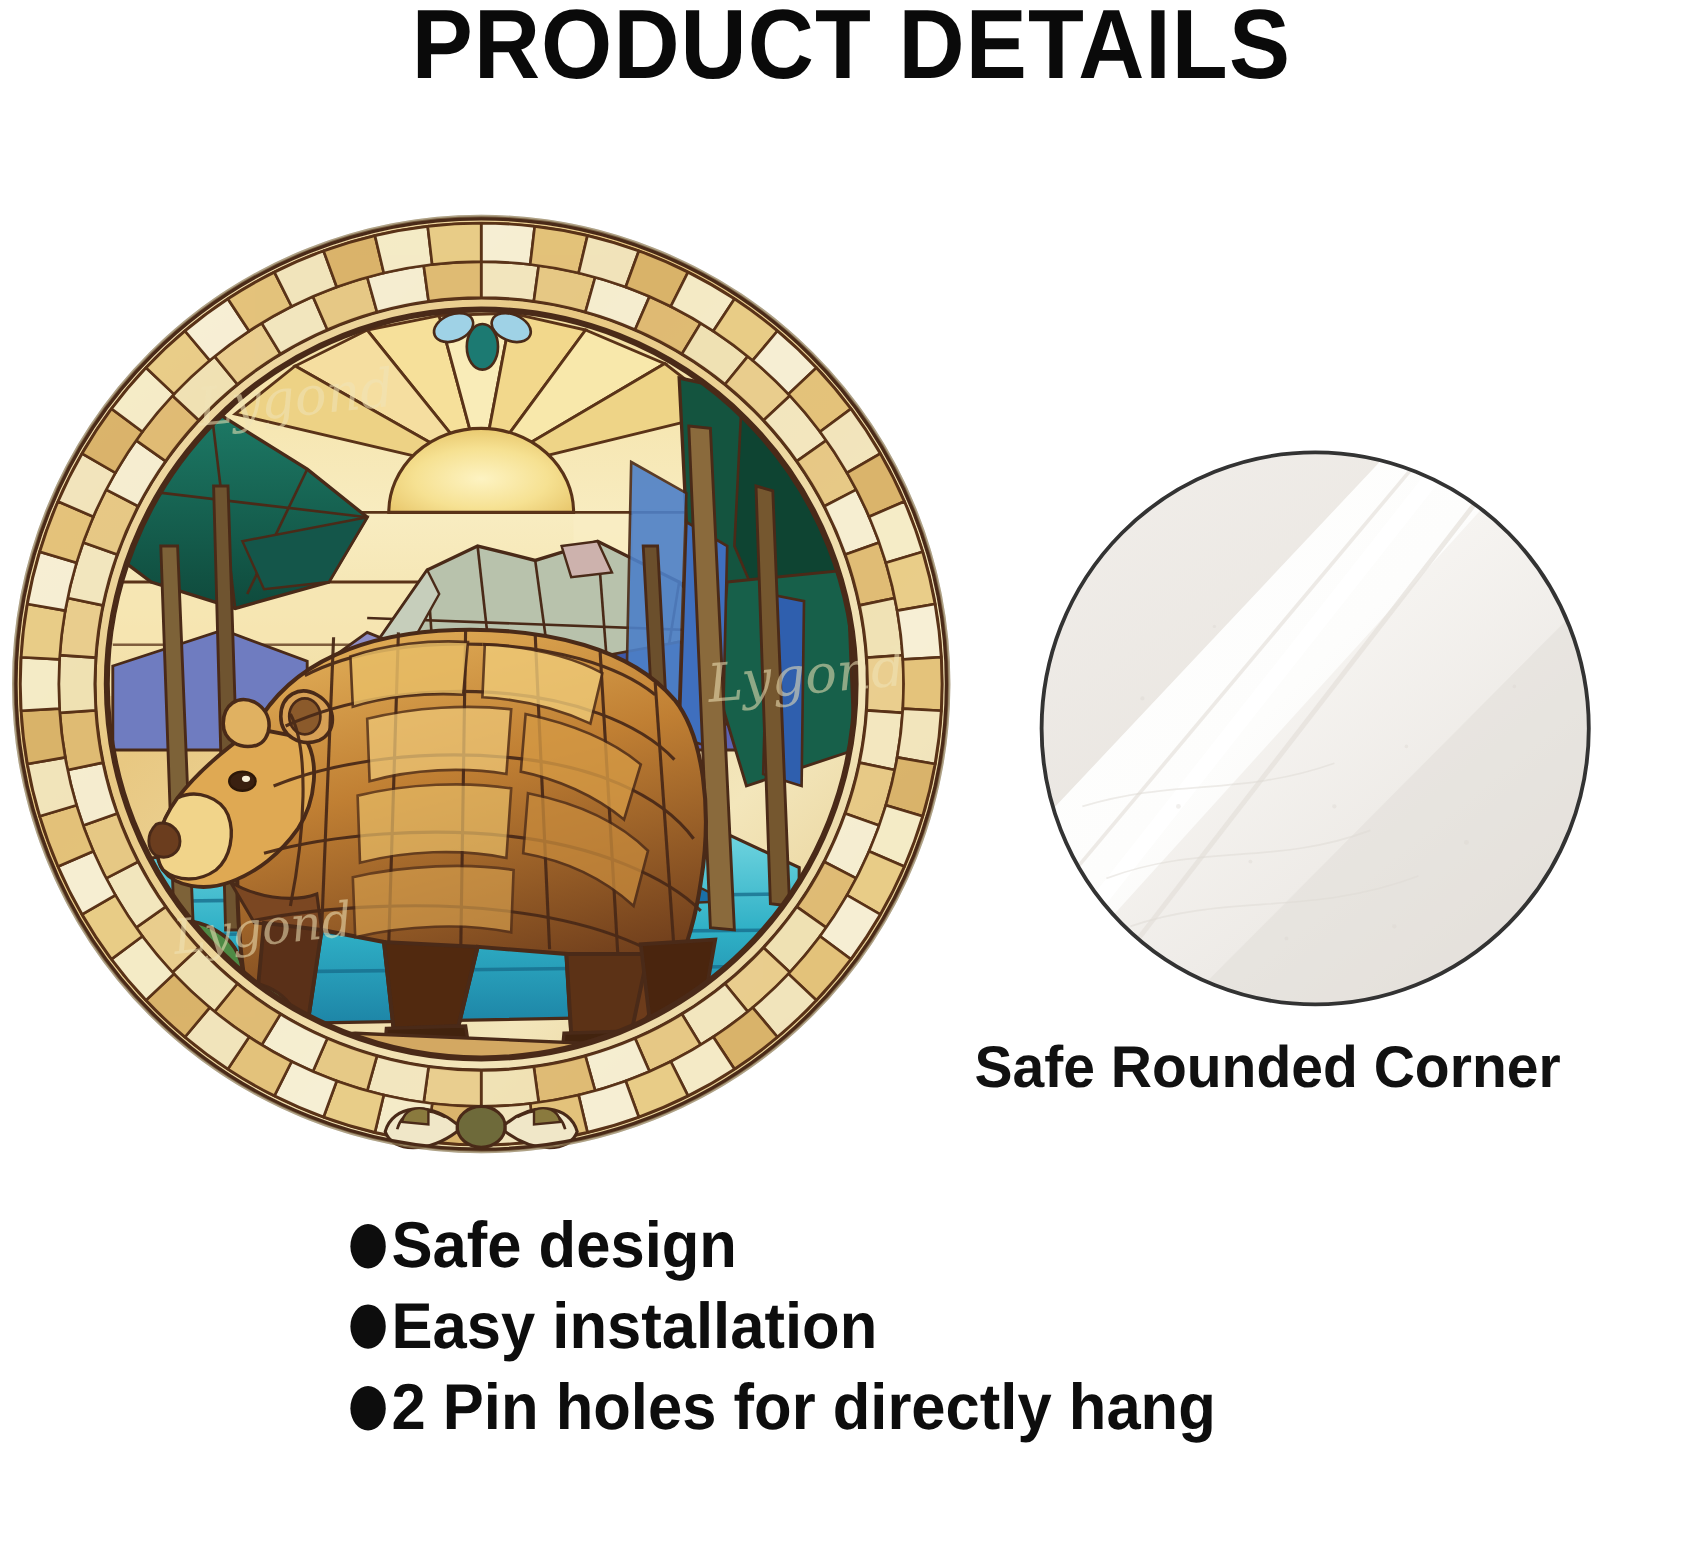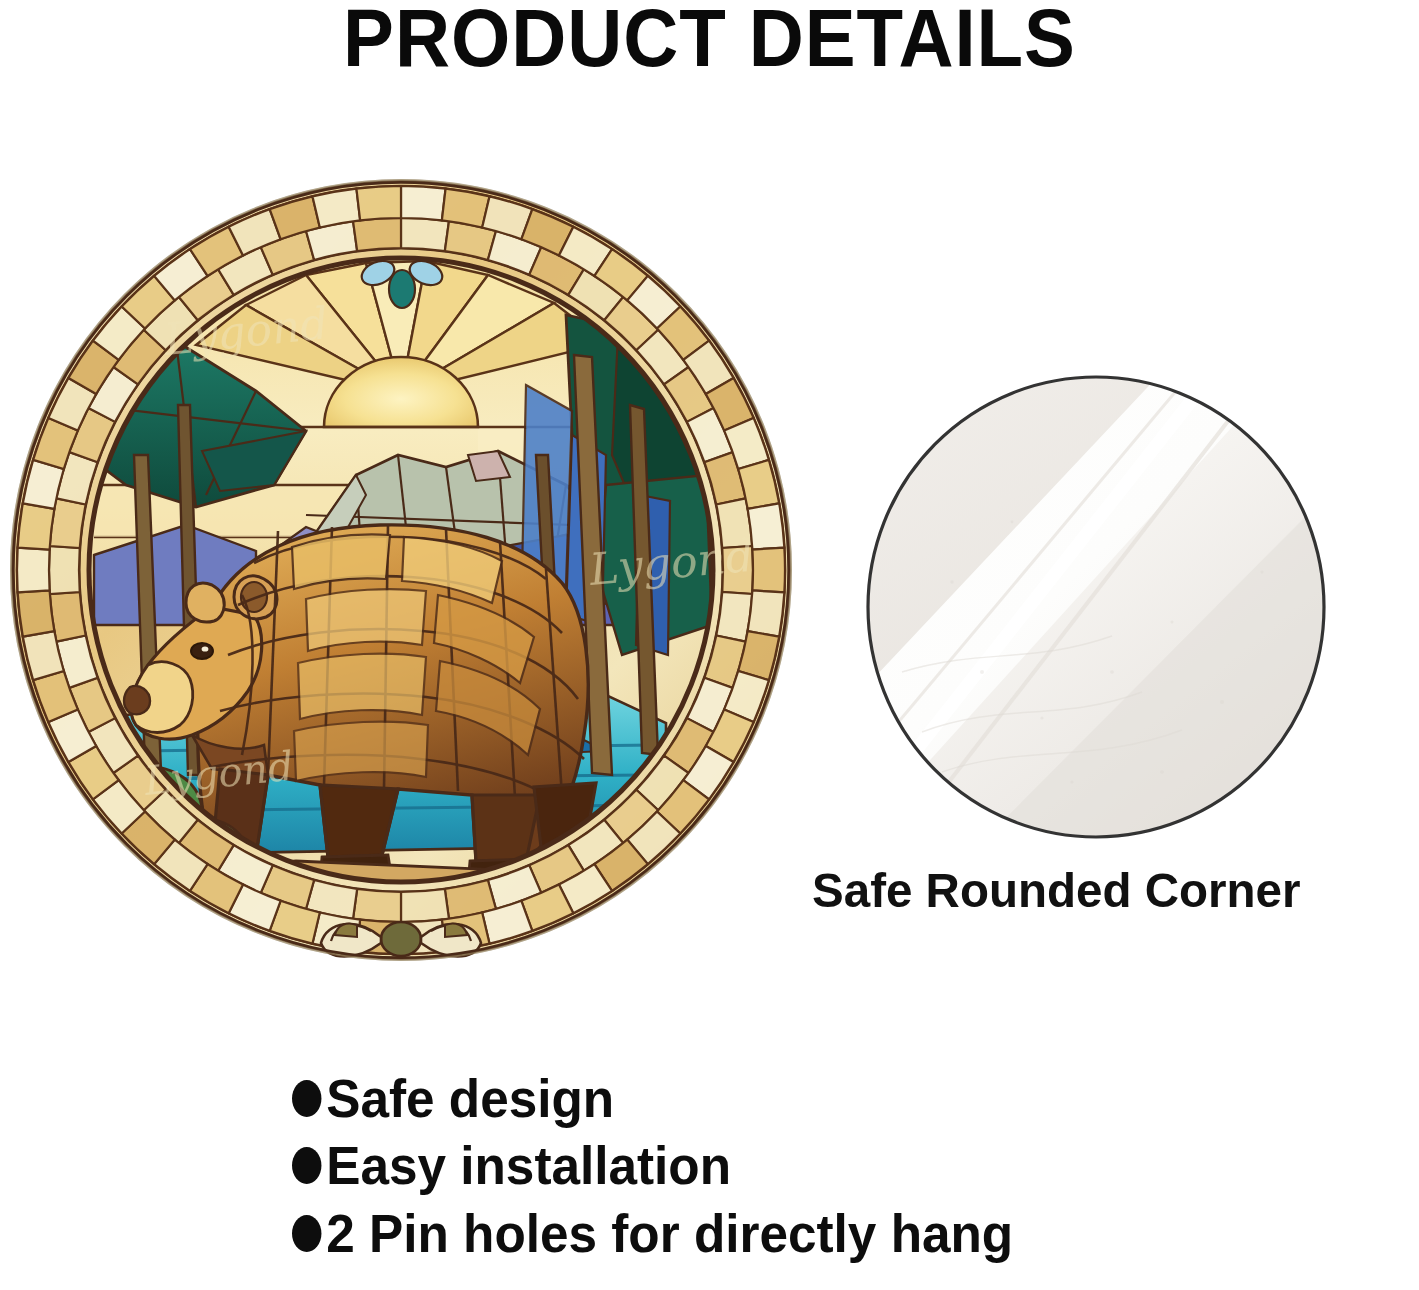--- a/index.html
+++ b/index.html
@@ -36,21 +36,21 @@
     text-align:left;
     font-weight:bold;
     font-size:49px;
     color:#111111;
     transform:scaleX(0.97);
     transform-origin:0 0;
     white-space:nowrap;
   }
 
   #feature-list{
-    position:absolute;left:292px;top:1068px;width:1000px;
+    position:absolute;left:292px;top:1008px;width:1000px;
     margin:0;padding:0;list-style:none;
   }
   #feature-list li{
     display:flex;align-items:center;
     font-weight:bold;
     font-size:54px;
     color:#0d0d0d;
     line-height:1.12;
     margin:0 0 7px 0;
     white-space:nowrap;

